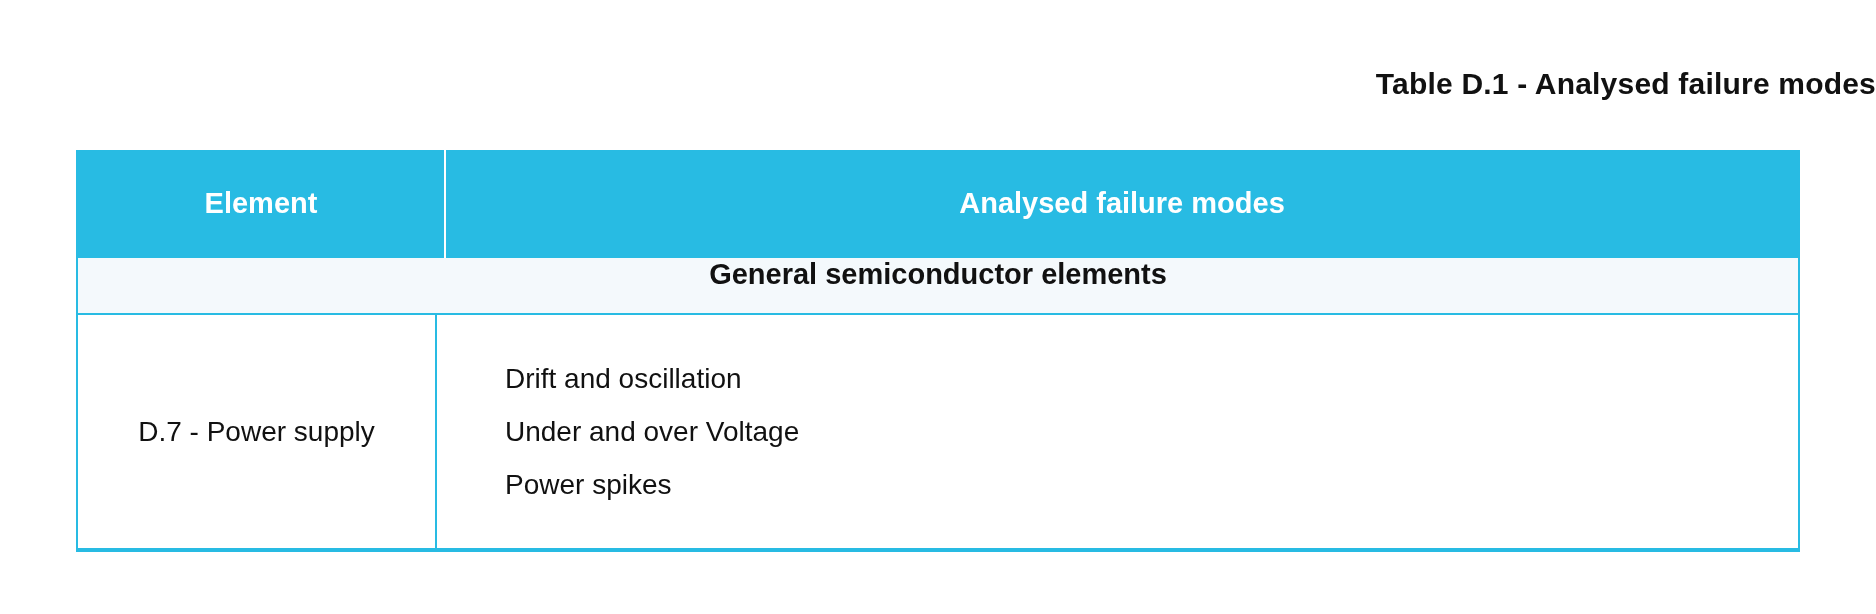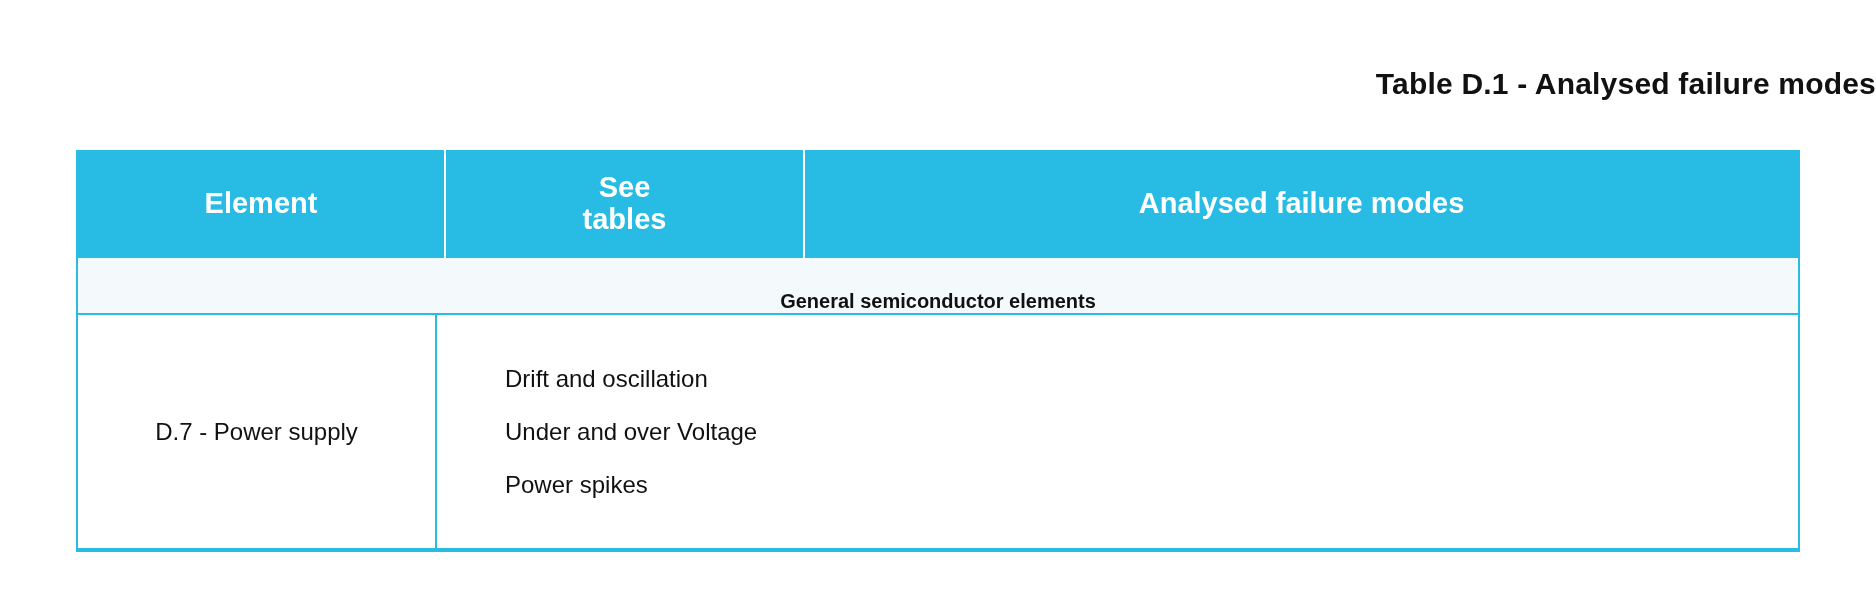--- a/index.html
+++ b/index.html
@@ -54,33 +54,33 @@
     text-align: center;
     white-space: pre-line;
   }
   .c1 { width: 368px; flex: none; }
   .c2 { width: 359px; flex: none; }
   .c3 { flex: 1; min-width: 0; }
   .th.c1, .th.c2 { border-right: 2px solid #ffffff; }
   .section-row {
     height: 57px;
     display: flex;
-    align-items: flex-end;
+    align-items: flex-start;
     justify-content: center;
     background: var(--section-bg);
     border-bottom: 2px solid var(--accent);
     font-weight: bold;
-    font-size: 20px;
+    font-size: 29px;
   }
   .data-row {
     display: flex;
     height: 233px;
     background: #ffffff;
   }
-  .td { font-size: 24px; }
+  .td { font-size: 28px; }
   .td.c1, .td.c2 {
     display: flex;
     align-items: center;
     justify-content: center;
     text-align: center;
     border-right: 2px solid var(--accent);
   }
   .td.c3 {
     display: flex;
     flex-direction: column;
@@ -91,22 +91,20 @@
   .fm-line { line-height: 53px; }
 </style>
 </head>
 <body>
 
 <div class="doc-title">Table D.1 - Analysed failure modes</div>
 
 <div class="tbl">
   <div class="thead">
     <div class="th c1">Element</div>
-    <div class="th c2">See
-tables</div>
     <div class="th c3">Analysed failure modes</div>
   </div>
 
   <div class="section-row">
     <span>General semiconductor elements</span>
   </div>
 
   <div class="data-row">
     <div class="td c2">D.7 - Power supply</div>
     <div class="td c3">

